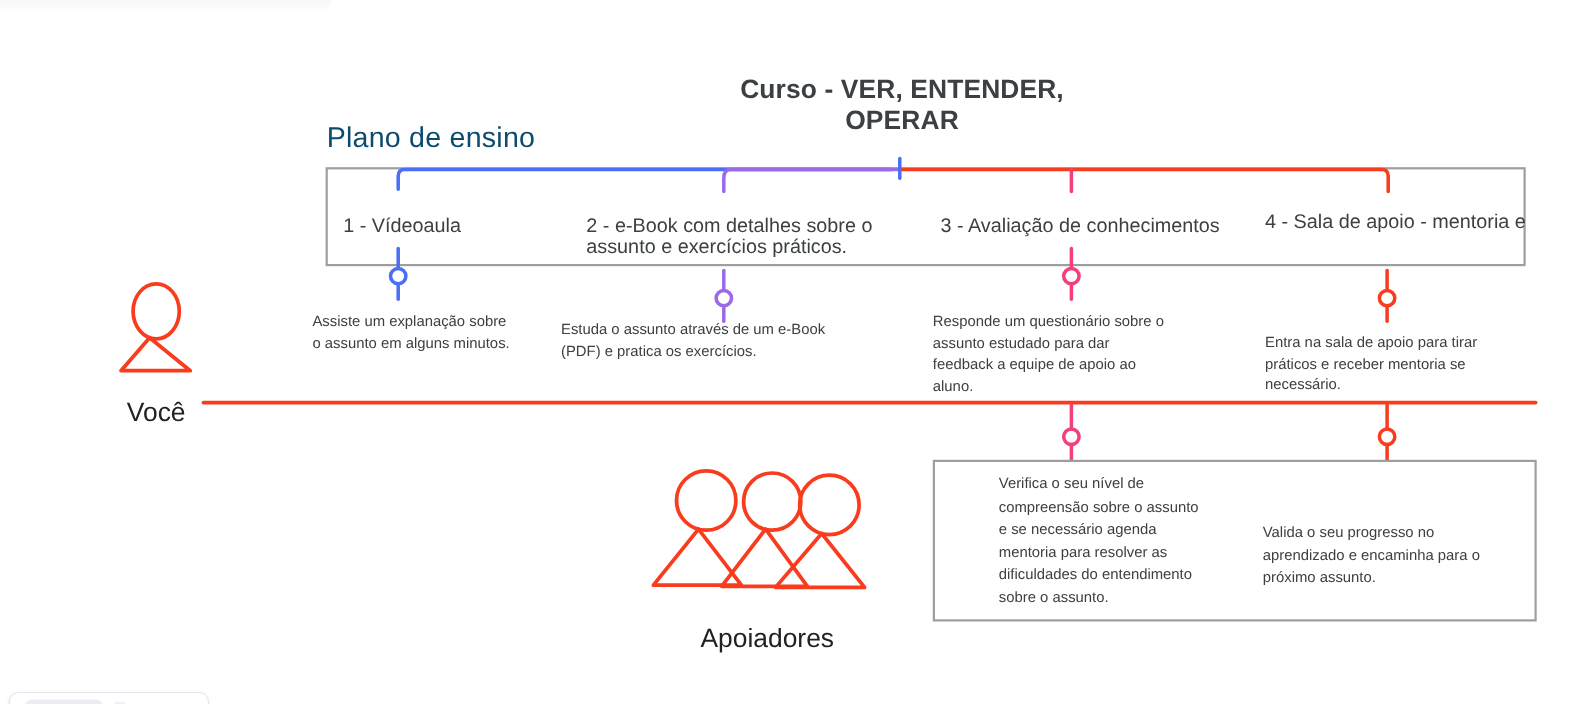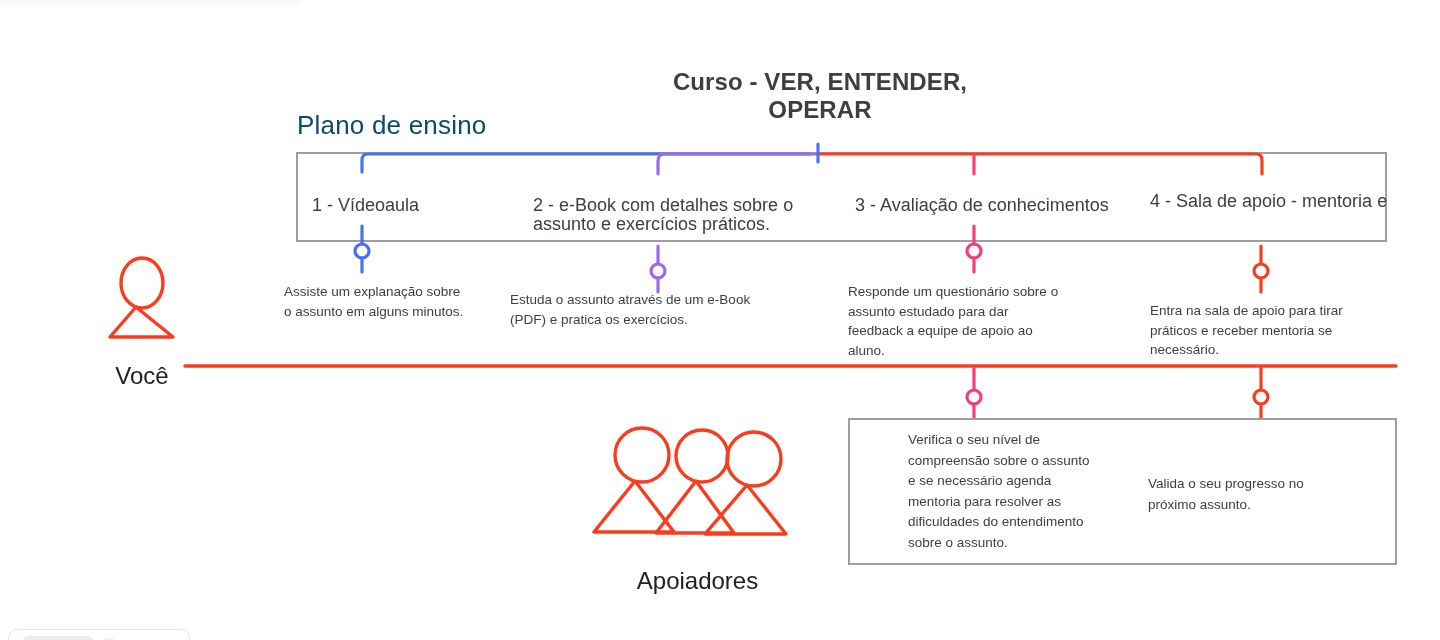--- a/index.html
+++ b/index.html
@@ -219,20 +219,21 @@
     <div>Verifica o seu nível de</div>
     <div>compreensão sobre o assunto</div>
     <div>e se necessário agenda</div>
     <div>mentoria para resolver as</div>
     <div>dificuldades do entendimento</div>
     <div>sobre o assunto.</div>
   </div>
 
   <div class="abs desc nosel" style="left:1148px; top:430px; width:250px; line-height:20.5px;margin-top:44px;">
     <div>Valida o seu progresso no</div>
+    <div>aprendizado e encaminha para o</div>
     <div>próximo assunto.</div>
   </div>
 
   <svg class="abs" style="left:588px; top:420px;" width="220" height="125">
 
     <circle cx="54" cy="35" r="27" stroke="#fa3c1e" stroke-width="3.4" fill="none"></circle>
     <path d="M47,61 L6,112 L86,112 Z" stroke="#fa3c1e" stroke-width="3.4" fill="none" stroke-linejoin="round"></path>
 
     <circle cx="114" cy="36" r="26" stroke="#fa3c1e" stroke-width="3.4" fill="none"></circle>
     <path d="M108,61 L68,113 L146,113 Z" stroke="#fa3c1e" stroke-width="3.4" fill="none" stroke-linejoin="round"></path>

